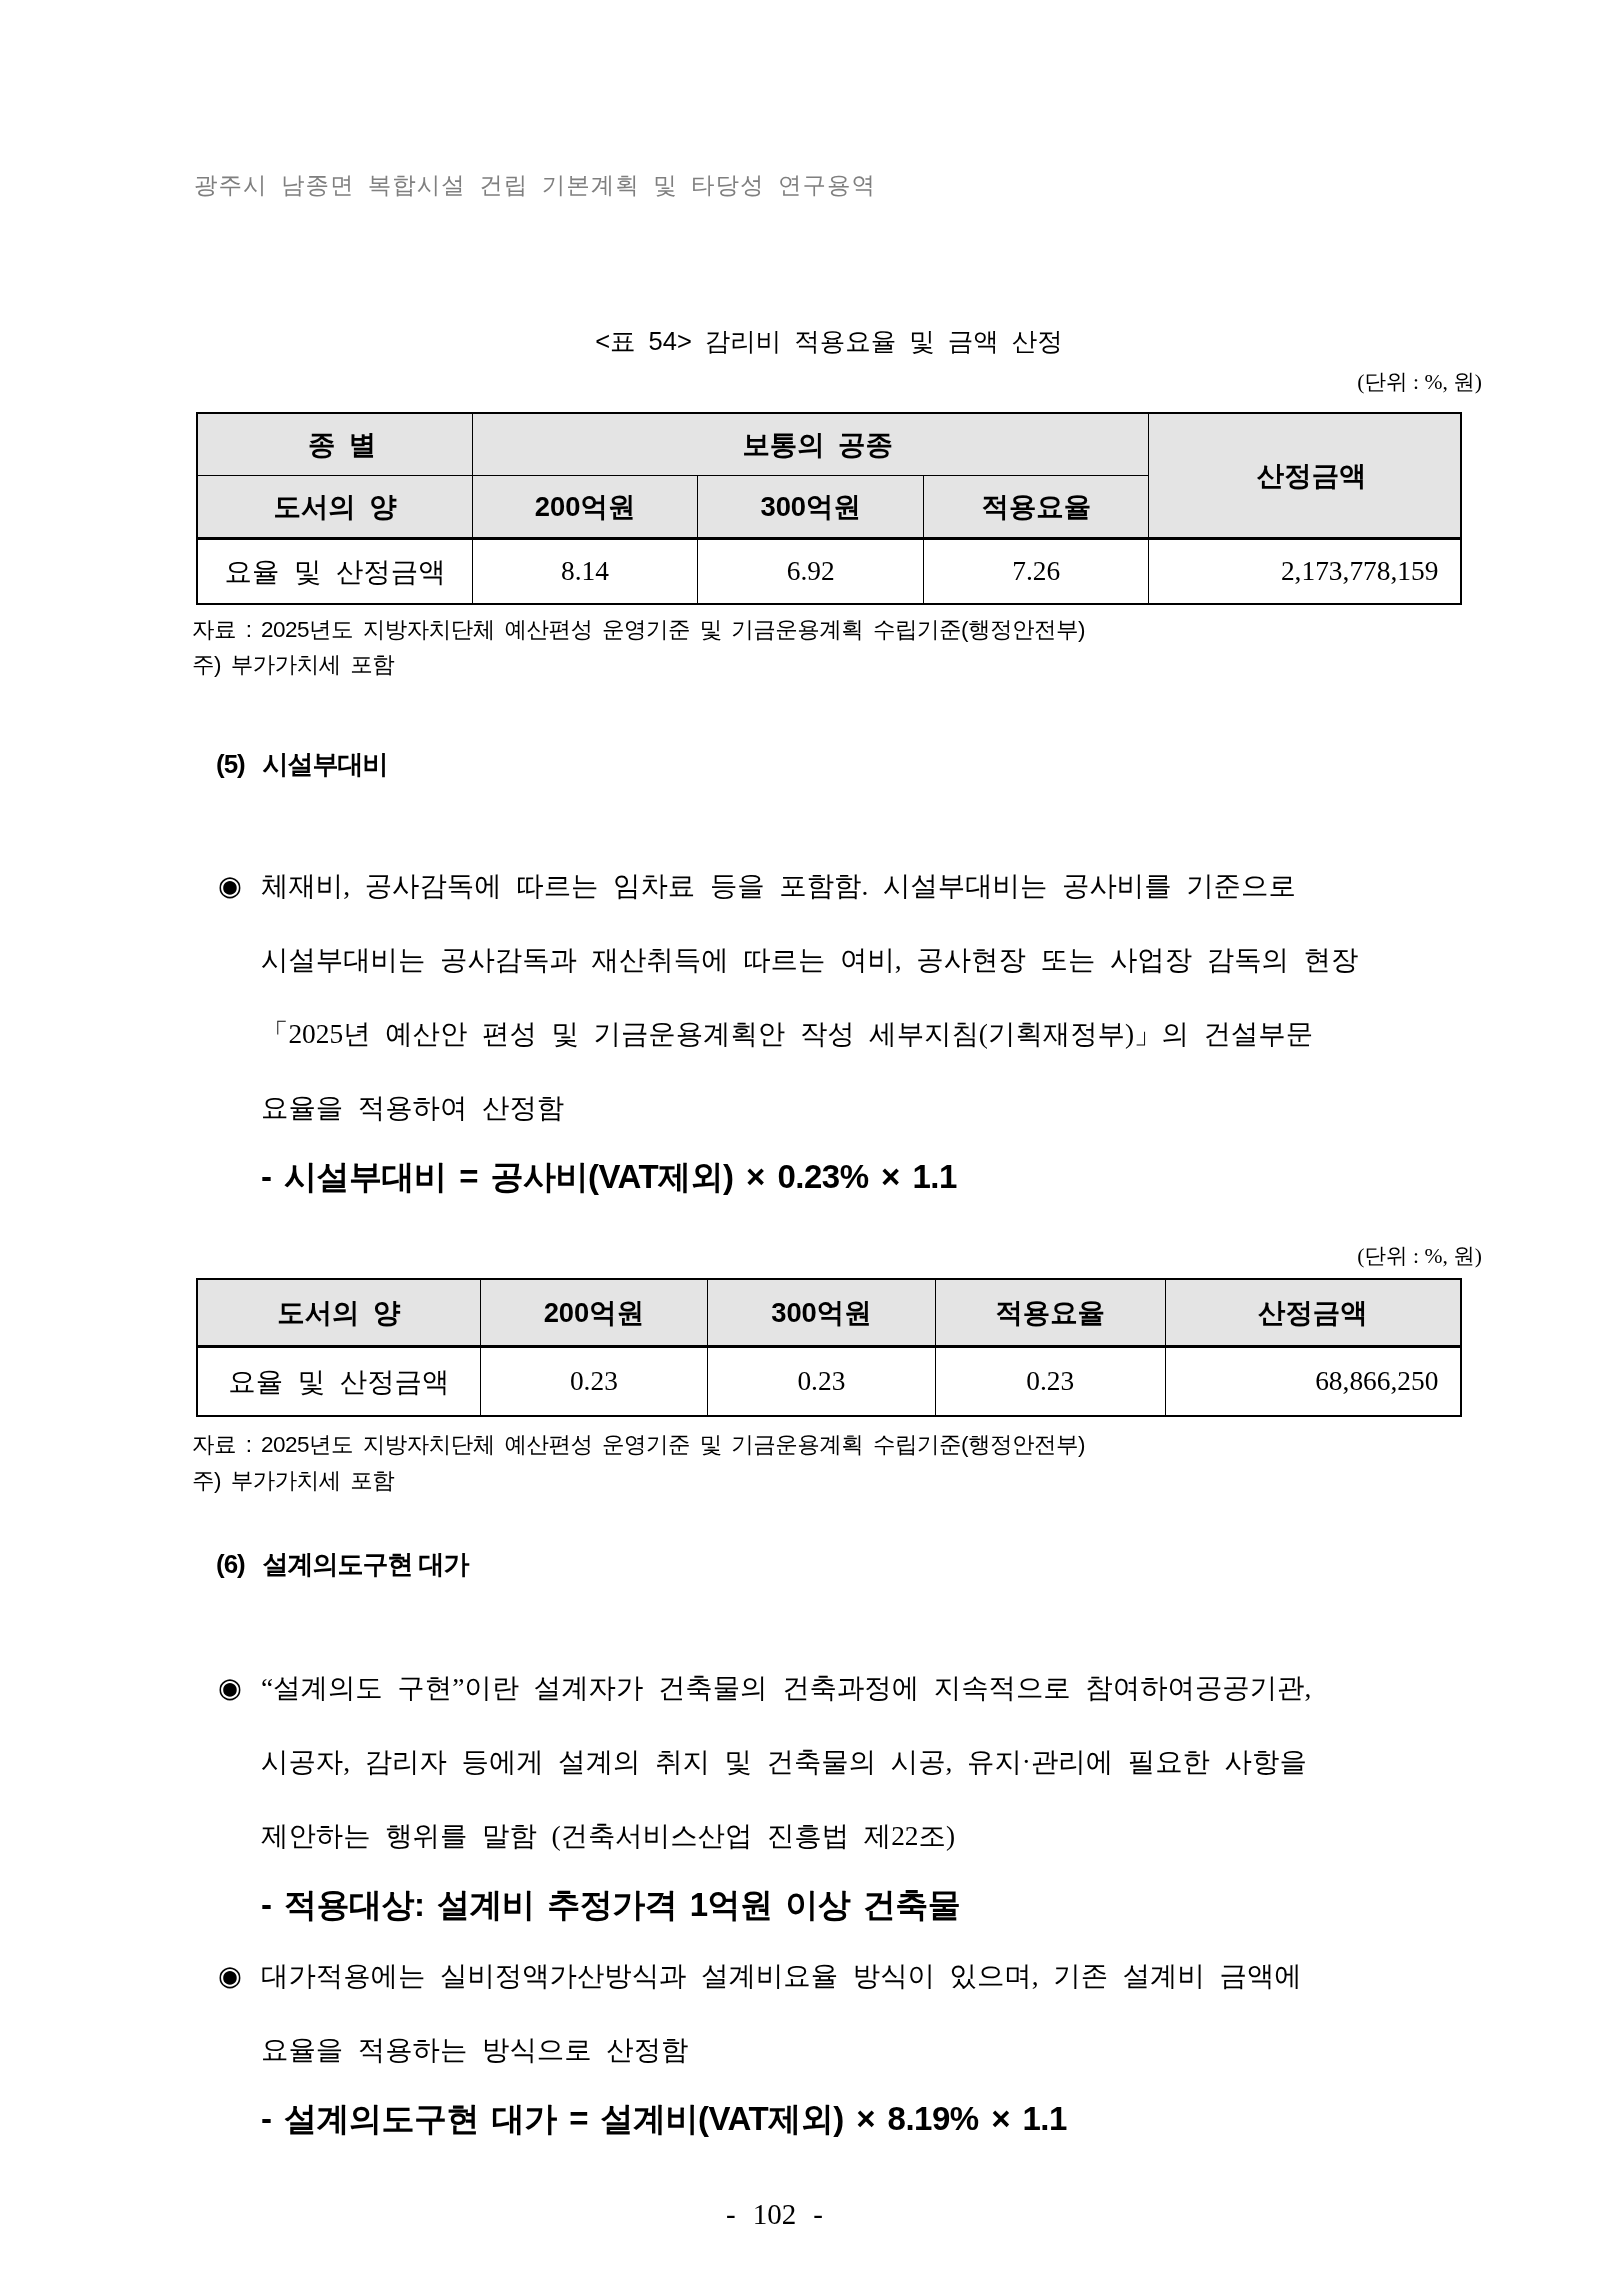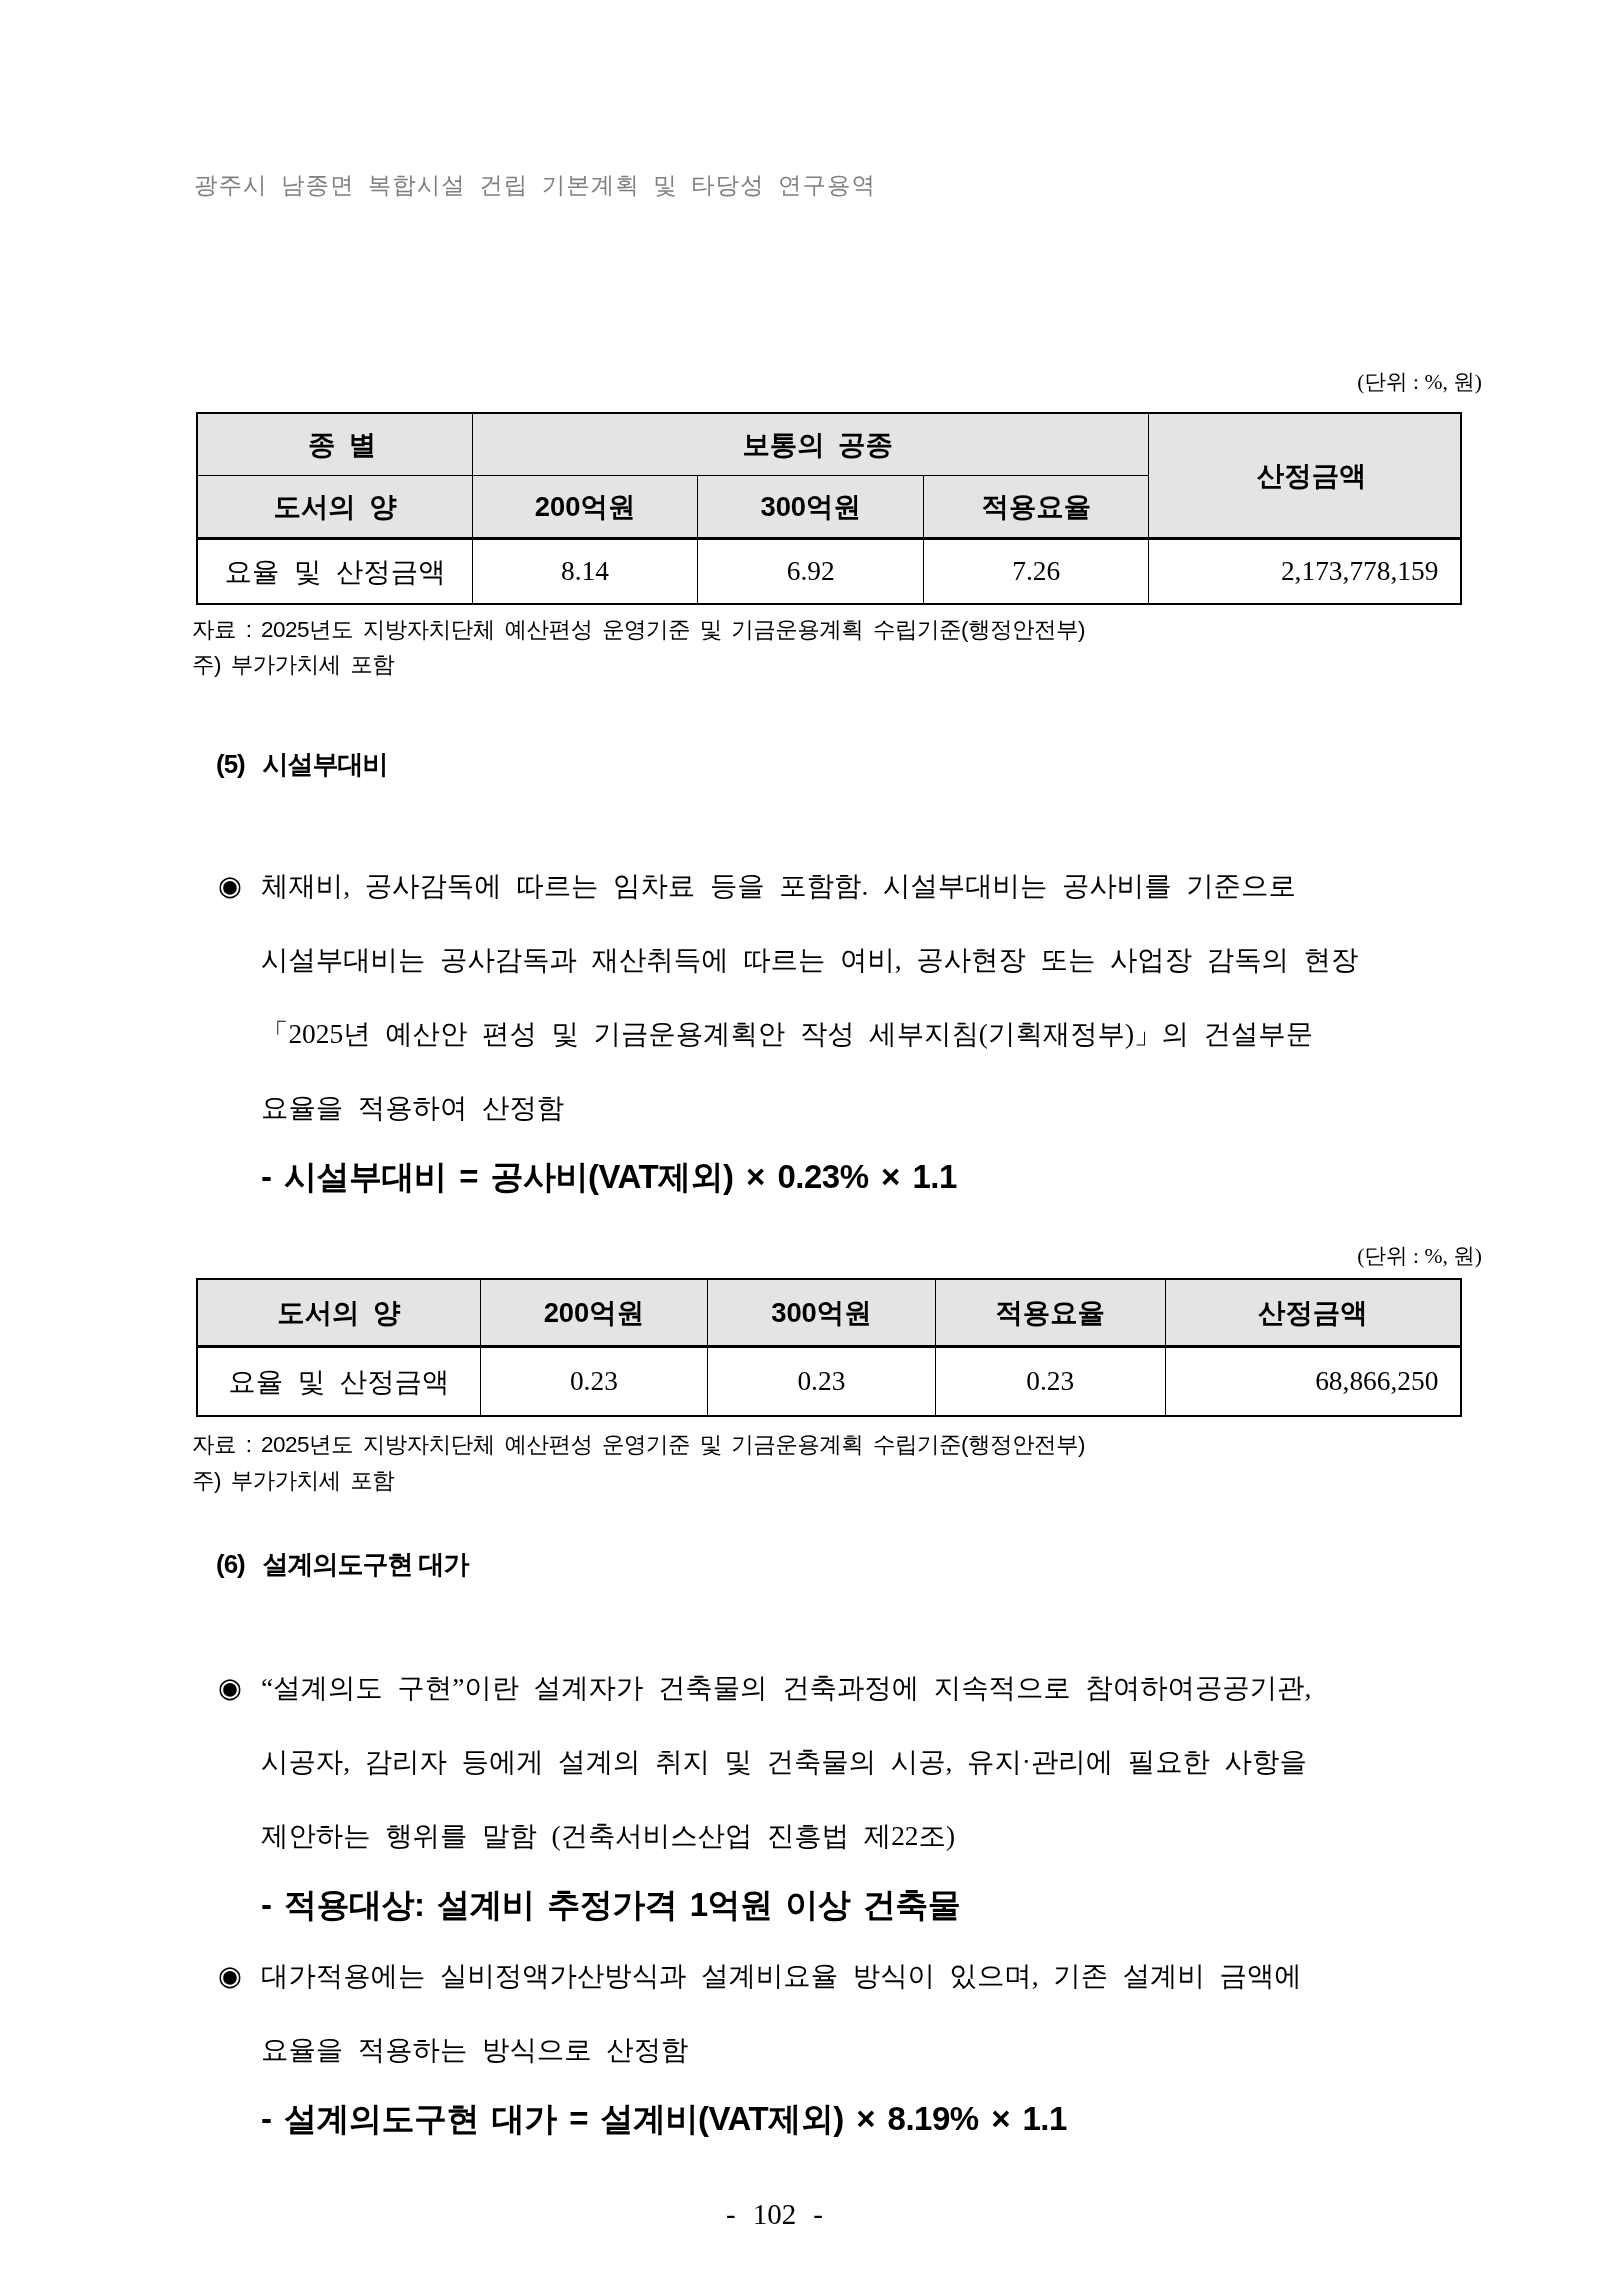--- a/index.html
+++ b/index.html
@@ -153,20 +153,21 @@
   #sec6-bullet2{ top: 1923px; }
   #page-num    { top: 2182px; }
 </style>
 </head>
 <body>
 
 <div class="page">
 
   <div class="runhead">광주시 남종면 복합시설 건립 기본계획 및 타당성 연구용역</div>
 
+  <div class="tbl-caption" id="t54-caption">&lt;표 54&gt; 감리비 적용요율 및 금액 산정</div>
   <div class="unit-note" id="t54-unit">(단위 : %, 원)</div>
 
   <table class="calc-table" id="table54">
     <colgroup>
       <col style="width:21.8%">
         <col style="width:17.8%">
         <col style="width:17.9%">
         <col style="width:17.8%">
         <col style="width:24.7%">
     </colgroup>

